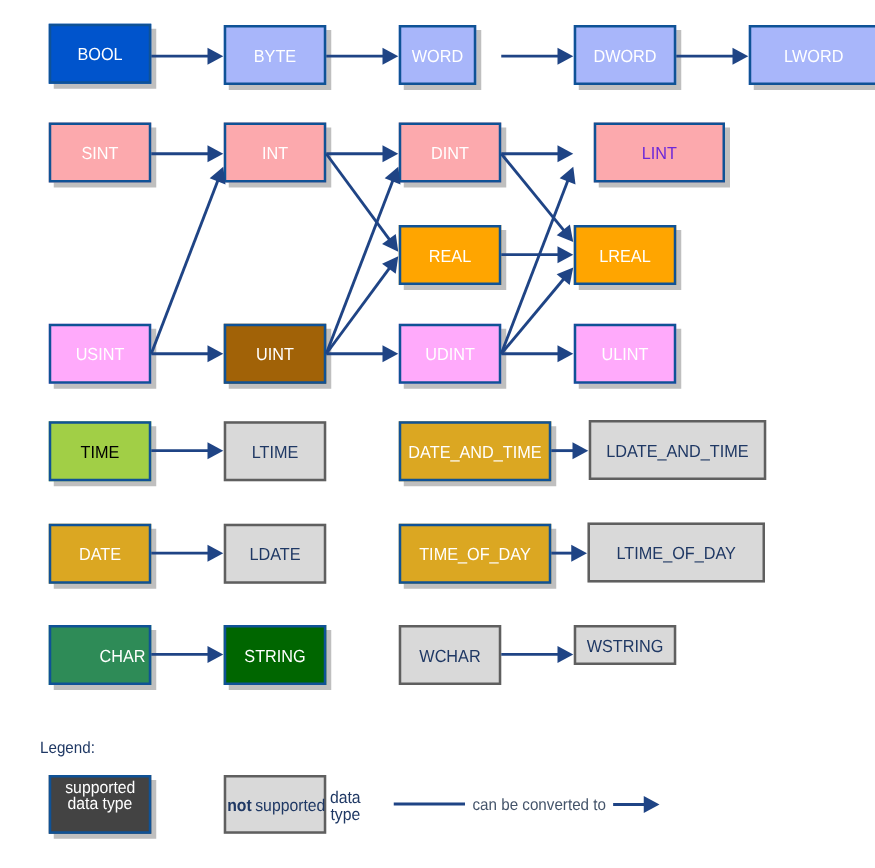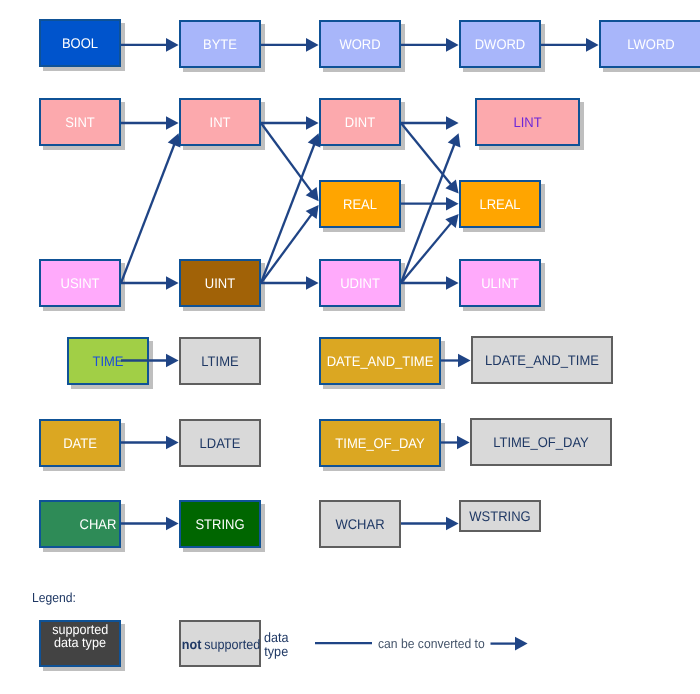--- a/index.html
+++ b/index.html
@@ -22,21 +22,21 @@
 <body>
 
 <div id="stage">
   <div id="nodes">
       <div class="box shadowed" style="left: 39px; top: 19px; width: 82px; height: 48px; background: rgb(0, 84, 204); color: rgb(255, 255, 255); border: 2px solid rgb(15, 82, 150);">
         <span class="lbl">BOOL</span>
       </div>
       <div class="box shadowed" style="left: 179px; top: 20px; width: 82px; height: 48px; background: rgb(168, 182, 250); color: rgb(255, 255, 255); border: 2px solid rgb(15, 82, 150);">
         <span class="lbl">BYTE</span>
       </div>
-      <div class="box shadowed" style="left: 319px; top: 20px; width: 82px; height: 48px; background: rgb(168, 182, 250); color: rgb(255, 255, 255); border: 2px solid rgb(15, 82, 150);">
+      <div class="box shadowed" style="left: 319px; top: 20px; width: 62px; height: 48px; background: rgb(168, 182, 250); color: rgb(255, 255, 255); border: 2px solid rgb(15, 82, 150);">
         <span class="lbl">WORD</span>
       </div>
       <div class="box shadowed" style="left: 459px; top: 20px; width: 82px; height: 48px; background: rgb(168, 182, 250); color: rgb(255, 255, 255); border: 2px solid rgb(15, 82, 150);">
         <span class="lbl">DWORD</span>
       </div>
       <div class="box shadowed" style="left: 599px; top: 20px; width: 104px; height: 48px; background: rgb(168, 182, 250); color: rgb(255, 255, 255); border: 2px solid rgb(15, 82, 150);">
         <span class="lbl">LWORD</span>
       </div>
       <div class="box shadowed" style="left: 39px; top: 98px; width: 82px; height: 48px; background: rgb(252, 169, 173); color: rgb(255, 255, 255); border: 2px solid rgb(15, 82, 150);">
         <span class="lbl">SINT</span>
@@ -61,21 +61,21 @@
       </div>
       <div class="box shadowed" style="left: 179px; top: 259px; width: 82px; height: 48px; background: #a16207; color: rgb(255, 255, 255); border: 2px solid rgb(15, 82, 150);">
         <span class="lbl">UINT</span>
       </div>
       <div class="box shadowed" style="left: 319px; top: 259px; width: 82px; height: 48px; background: rgb(255, 170, 251); color: rgb(255, 255, 255); border: 2px solid rgb(15, 82, 150);">
         <span class="lbl">UDINT</span>
       </div>
       <div class="box shadowed" style="left: 459px; top: 259px; width: 82px; height: 48px; background: rgb(255, 170, 251); color: rgb(255, 255, 255); border: 2px solid rgb(15, 82, 150);">
         <span class="lbl">ULINT</span>
       </div>
-      <div class="box shadowed" style="left: 39px; top: 337px; width: 82px; height: 48px; background: rgb(161, 207, 70); color: #1d4ed8; border: 2px solid rgb(15, 82, 150); margin-left: 28px;">
+      <div class="box shadowed" style="left: 39px; top: 337px; width: 82px; height: 48px; background: rgb(161, 207, 70); color: #000000; border: 2px solid rgb(15, 82, 150);">
         <span class="lbl">TIME</span>
       </div>
       <div class="box" style="left: 179px; top: 337px; width: 82px; height: 48px; background: rgb(217, 217, 217); color: rgb(31, 56, 100); border: 2px solid rgb(95, 95, 95);">
         <span class="lbl">LTIME</span>
       </div>
       <div class="box shadowed" style="left: 319px; top: 337px; width: 122px; height: 48px; background: rgb(219, 167, 34); color: rgb(255, 255, 255); border: 2px solid rgb(15, 82, 150);">
         <span class="lbl">DATE_AND_TIME</span>
       </div>
       <div class="box" style="left: 471px; top: 336px; width: 142px; height: 48px; background: rgb(217, 217, 217); color: rgb(31, 56, 100); border: 2px solid rgb(95, 95, 95);">
         <span class="lbl">LDATE_AND_TIME</span>

